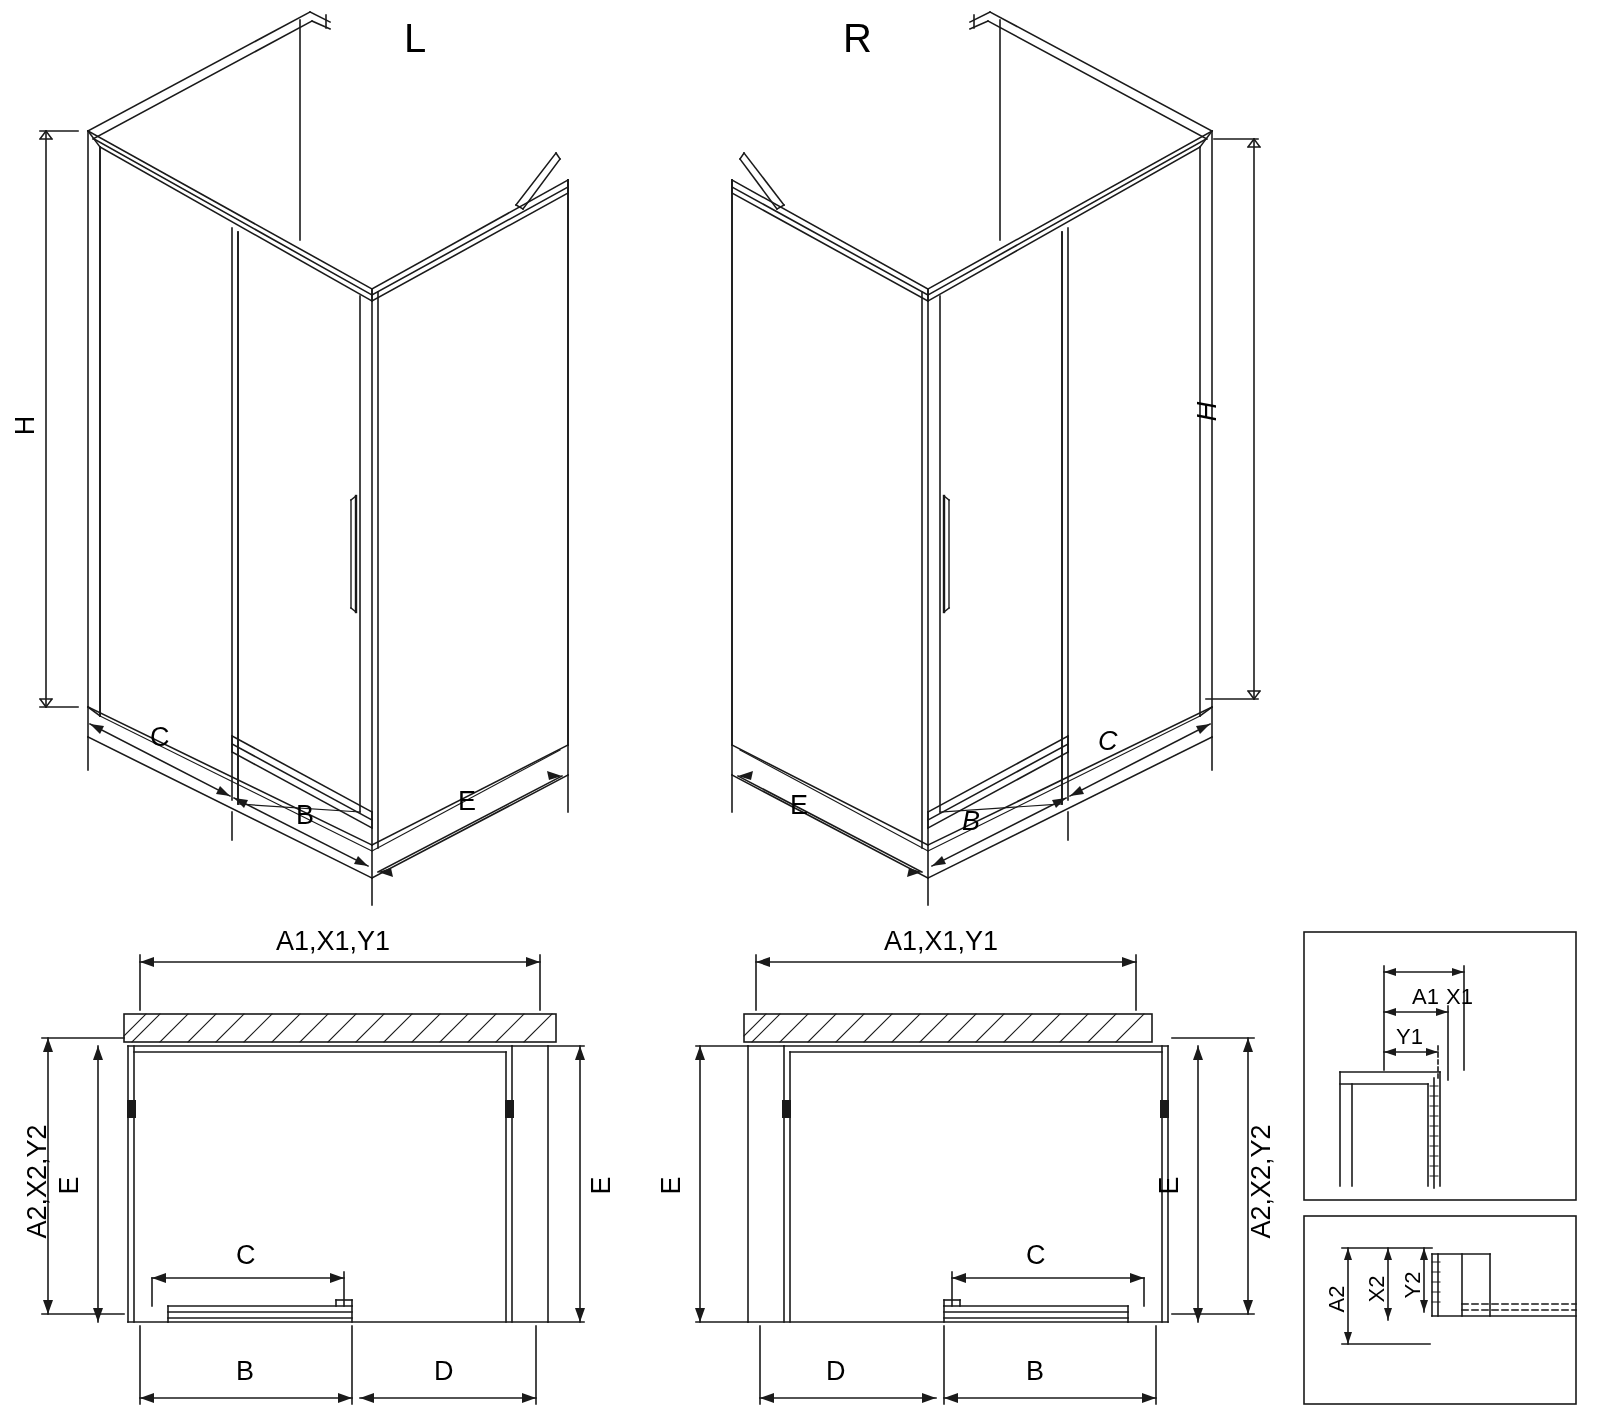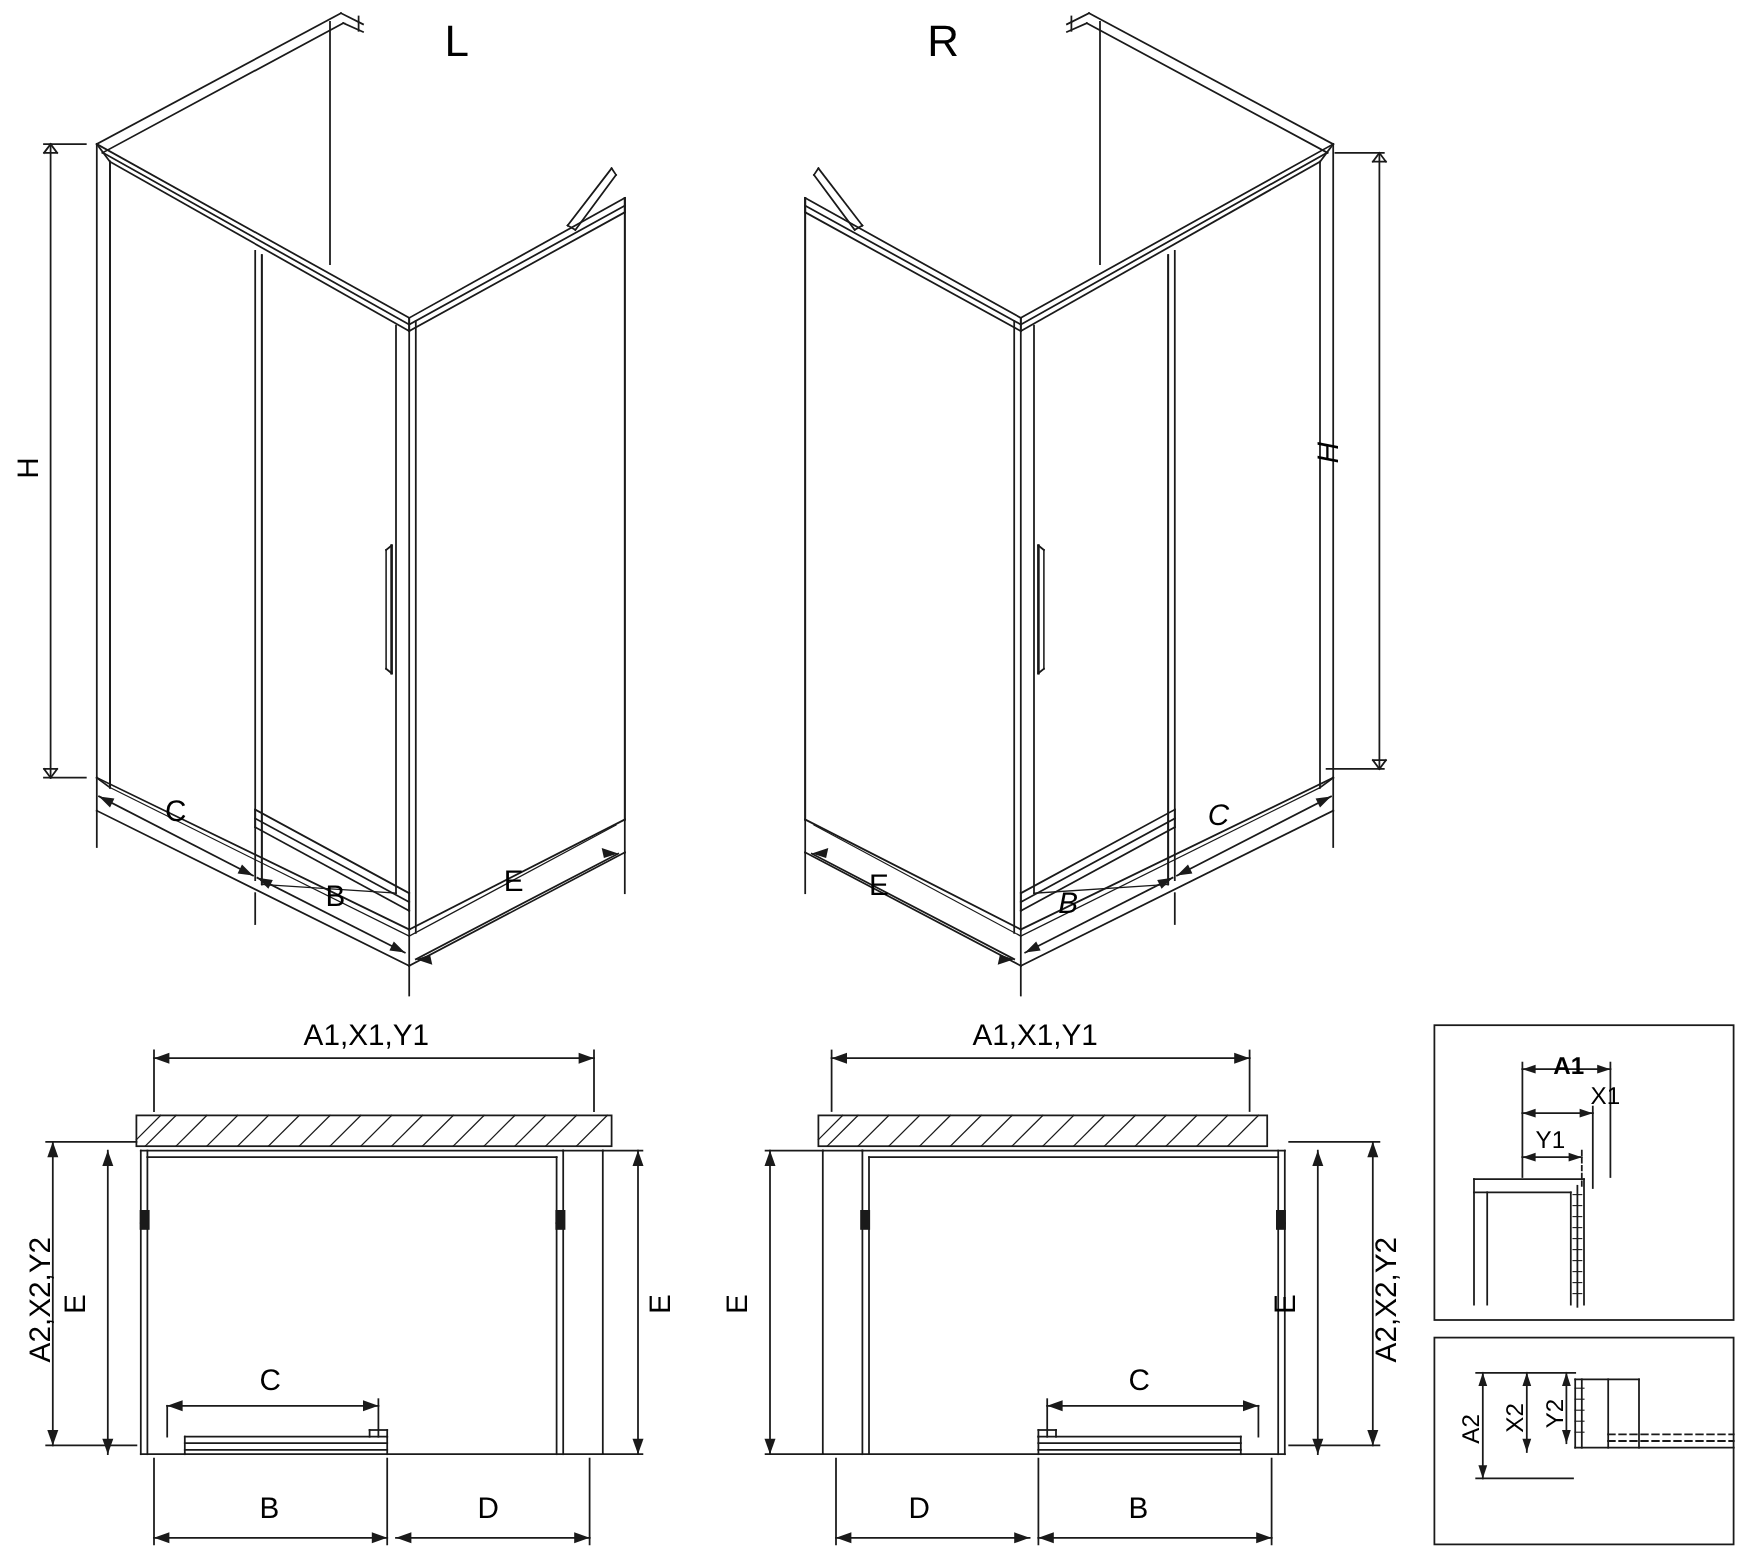--- a/index.html
+++ b/index.html
@@ -492,21 +492,21 @@
   <div class="lbl dim rot90" style="left:1166px; top:1166px; width:190px; text-align:center;">A2,X2,Y2</div>
 
   <div class="lbl dim" style="left:236px; top:1240px;">C</div>
   <div class="lbl dim" style="left:1026px; top:1240px;">C</div>
 
   <div class="lbl dim" style="left:236px; top:1356px;">B</div>
   <div class="lbl dim" style="left:434px; top:1356px;">D</div>
   <div class="lbl dim" style="left:826px; top:1356px;">D</div>
   <div class="lbl dim" style="left:1026px; top:1356px;">B</div>
 
-  <div class="lbl dim-sm" style="left:1412px; top:956px;font-weight:bold;">A1</div>
+  <div class="lbl dim-sm" style="left:1412px; top:984px;">A1</div>
   <div class="lbl dim-sm" style="left:1402px; top:984px;margin-left:44px;">X1</div>
   <div class="lbl dim-sm" style="left:1396px; top:1024px;">Y1</div>
 
   <div class="lbl dim-sm rot90" style="left:1324px; top:1286px;">A2</div>
   <div class="lbl dim-sm rot90" style="left:1364px; top:1276px;">X2</div>
   <div class="lbl dim-sm rot90" style="left:1400px; top:1272px;">Y2</div>
 
 </div>
 
 </body></html>

